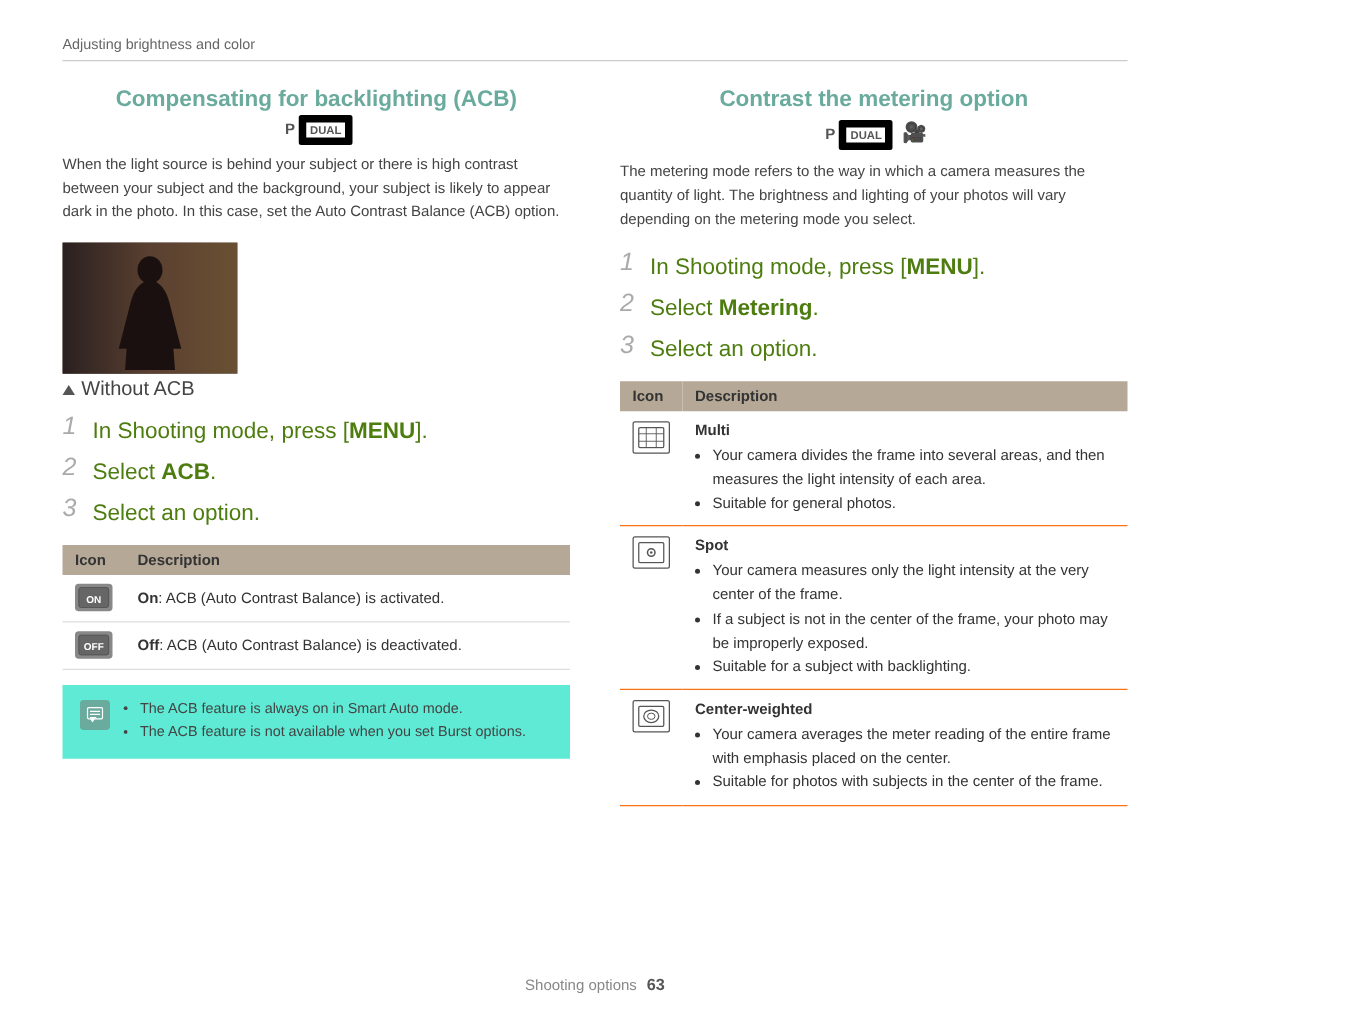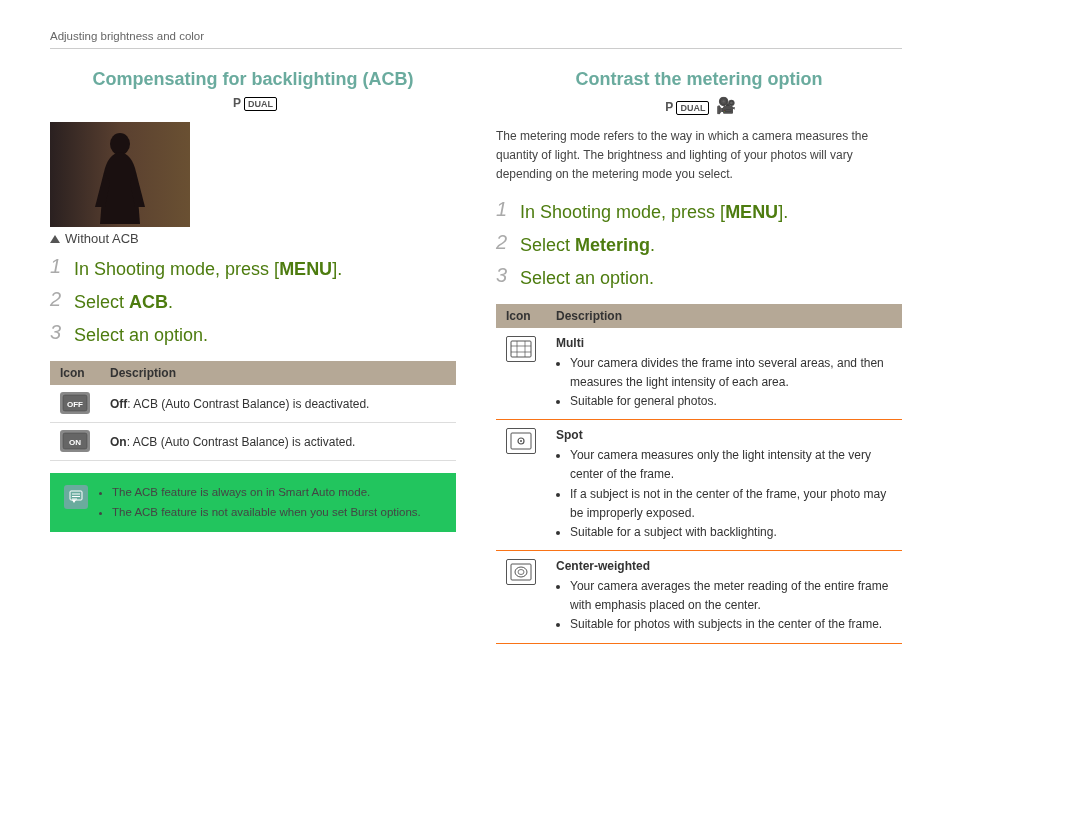--- a/index.html
+++ b/index.html
@@ -47,41 +47,41 @@
       gap: 6px;
       flex-direction: column;
     }
     .section-title .mode-badge {
       font-size: 12px;
       font-weight: bold;
       color: #555;
       margin-left: 4px;
     }
     .dual-badge {
-      border: 1px solid #000000;
+      border: 6px solid #000000;
       font-size: 9px;
       padding: 1px 3px;
       border-radius: 2px;
       color: #555;
       font-weight: bold;
       vertical-align: middle;
     }
     .body-text {
       font-size: 12px;
       color: #444;
       line-height: 1.6;
       margin-bottom: 14px;
     }
     .images-row {
       display: flex;
       gap: 16px;
       margin-bottom: 10px;
     }
     .photo-label {
-      font-size: 13px;
+      font-size: 16px;
       color: #444;
       margin-top: 4px;
       display: flex;
       align-items: center;
       gap: 3px;
     }
     .triangle {
       width: 0;
       height: 0;
       border-left: 5px solid transparent;
@@ -140,21 +140,21 @@
       padding: 7px 10px;
       vertical-align: middle;
       font-size: 12px;
       color: #333;
     }
     .icon-cell {
       width: 36px;
       text-align: center;
     }
     .note-box {
-      background: #22c55e;
+      background: #5eead4;
       border-left: none;
       padding: 10px 14px;
       margin-top: 12px;
       font-size: 11.5px;
       color: #444;
       display: flex;
       gap: 10px;
       align-items: flex-start;
     }
     .note-icon {
@@ -274,20 +274,21 @@
     <div class="left-col">
 
       <div class="section-title">
         <span>Compensating for backlighting (ACB)</span>
         <span class="mode-badge">
           <span>P</span>
           <span class="dual-badge">DUAL</span>
         </span>
       </div>
 
+      <p class="body-text">When the light source is behind your subject or there is high contrast between your subject and the background, your subject is likely to appear dark in the photo. In this case, set the Auto Contrast Balance (ACB) option.</p>
 
       <div class="images-row">
         <div>
           <div class="photo-dark-bg">
             <div class="bg-overlay-dark"></div>
             <svg class="person-silhouette" width="60" height="95" viewBox="0 0 60 95">
               <ellipse cx="30" cy="12" rx="10" ry="11" fill="#1a1010"></ellipse>
               <path d="M14 40 Q18 22 30 20 Q42 22 46 40 L50 92 L10 92 Z" fill="#1a1010"></path>
               <path d="M14 40 L5 75 L15 75 L20 50" fill="#1a1010"></path>
               <path d="M46 40 L55 75 L45 75 L40 50" fill="#1a1010"></path>
@@ -321,36 +322,36 @@
             <th>Icon</th>
             <th>Description</th>
           </tr>
         </thead>
         <tbody>
           <tr>
             <td class="icon-cell">
               <div style="width:30px;height:22px;background:#888;border-radius:3px;display:inline-flex;align-items:center;justify-content:center;">
                 <svg width="26" height="18" viewBox="0 0 26 18">
                   <rect x="1" y="1" width="24" height="16" rx="2" fill="#666" stroke="#444" stroke-width="0.5"></rect>
-                  <text x="13" y="13" text-anchor="middle" font-size="8" fill="white" font-weight="bold">OFF</text>
+                  <text x="13" y="13" text-anchor="middle" font-size="8" fill="white" font-weight="bold">ON</text>
                 </svg>
               </div>
             </td>
-            <td><strong>Off</strong>: ACB (Auto Contrast Balance) is deactivated.</td>
+            <td><strong>On</strong>: ACB (Auto Contrast Balance) is activated.</td>
           </tr>
           <tr>
             <td class="icon-cell">
               <div style="width:30px;height:22px;background:#888;border-radius:3px;display:inline-flex;align-items:center;justify-content:center;">
                 <svg width="26" height="18" viewBox="0 0 26 18">
                   <rect x="1" y="1" width="24" height="16" rx="2" fill="#666" stroke="#444" stroke-width="0.5"></rect>
-                  <text x="13" y="13" text-anchor="middle" font-size="8" fill="white" font-weight="bold">ON</text>
+                  <text x="13" y="13" text-anchor="middle" font-size="8" fill="white" font-weight="bold">OFF</text>
                 </svg>
               </div>
             </td>
-            <td><strong>On</strong>: ACB (Auto Contrast Balance) is activated.</td>
+            <td><strong>Off</strong>: ACB (Auto Contrast Balance) is deactivated.</td>
           </tr>
         </tbody>
       </table>
 
       <div class="note-box">
         <div class="note-icon">
           <svg viewBox="0 0 14 14" fill="white">
             <rect x="1" y="1" width="12" height="9" rx="1" stroke="white" stroke-width="1" fill="none"></rect>
             <path d="M3 10 L5 13 L7 10" fill="white"></path>
             <line x1="3" y1="4" x2="11" y2="4" stroke="white" stroke-width="1"></line>
@@ -461,14 +462,18 @@
                 <li>Suitable for photos with subjects in the center of the frame.</li>
               </ul>
             </td>
           </tr>
         </tbody>
       </table>
 
     </div>
   </div>
 
+  <div class="footer">
+    <span>Shooting options</span>
+    <span class="footer-page">63</span>
+  </div>
 
 </div>
 
 </body></html>

